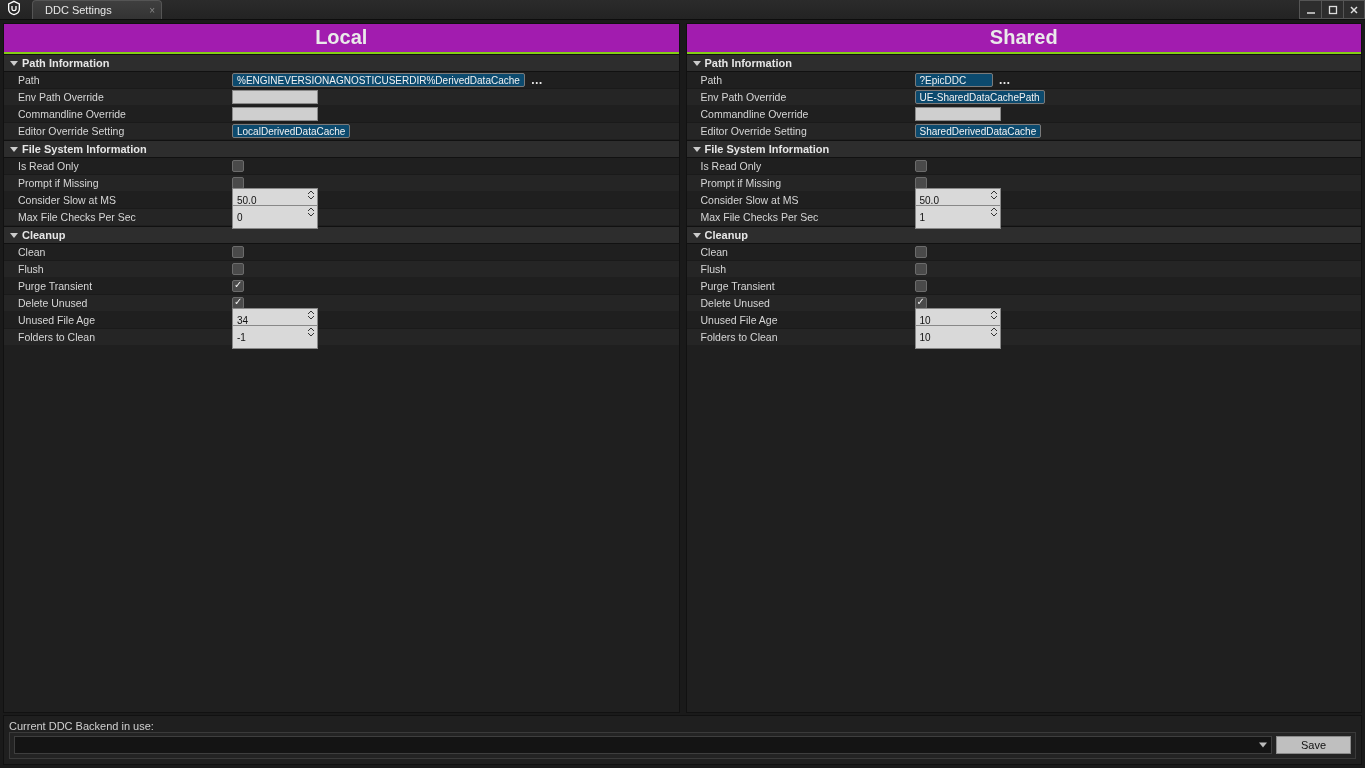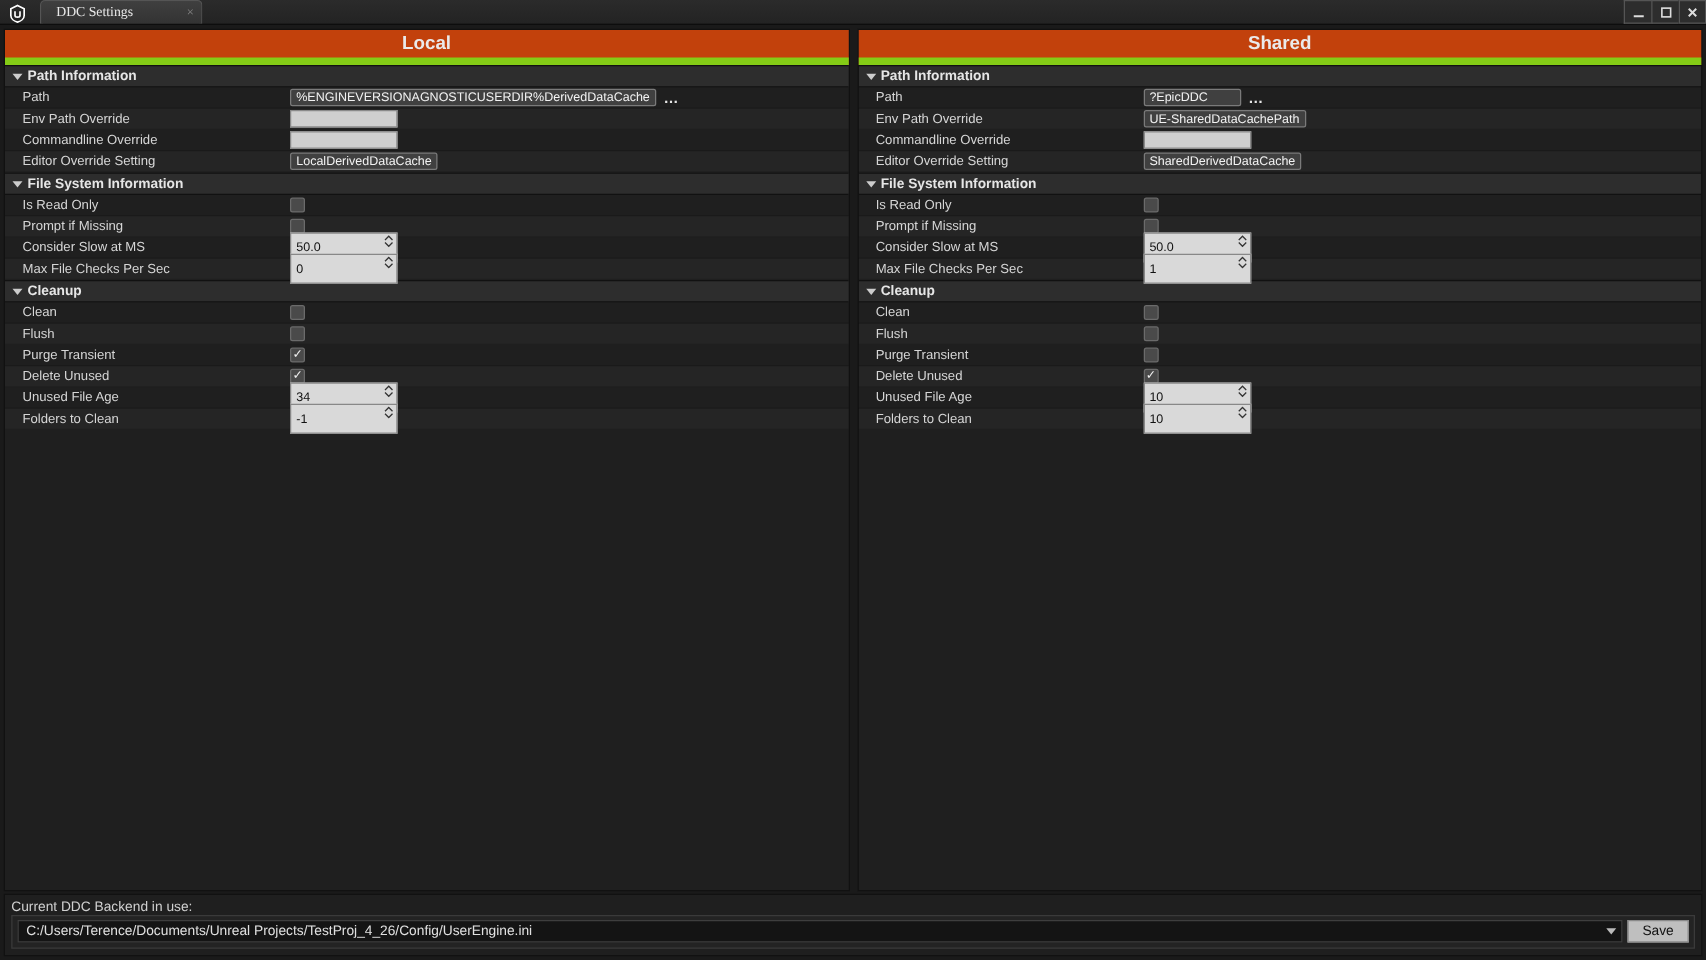--- a/index.html
+++ b/index.html
@@ -10,25 +10,24 @@
     font-size: 11px;
     color: #c8c8c8;
     display: flex;
     flex-direction: column;
   }
   
   .titlebar {
     height: 20px;
     background: linear-gradient(#2b2b2b,#232323);
     display: flex;
-    align-items: flex-end;
+    align-items: flex-start;
     border-bottom: 1px solid #0d0d0d;
     position: relative;
     flex: 0 0 auto;
-    font-family: Liberation Serif, serif;
   }
   .titlebar .logo {
     width: 28px;
     display: flex;
     align-items: center;
     justify-content: center;
     color: #fff;
     font-weight: bold;
   }
   .titlebar .logo svg { width: 16px; height: 16px; }
@@ -86,26 +85,26 @@
   .col {
     flex: 1;
     background: #1f1f1f;
     border: 1px solid #111;
     display: flex;
     flex-direction: column;
     min-height: 0;
   }
   .col .col-title {
     text-align: center;
-    font-size: 15px;
+    font-size: 20px;
     font-weight: bold;
     color: #eaeaea;
     padding: 2px 0 3px 0;
-    border-bottom: 6px solid #84cc16;
-    background: #c2410c;
+    border-bottom: 2px solid #84cc16;
+    background: #a21caf;
   }
   .col .col-body {
     flex: 1;
     overflow: hidden;
   }
 
   .section { }
   .section-header {
     background: #2d2d2d;
     padding: 2px 6px;
@@ -143,21 +142,21 @@
   .row .val {
     flex: 1;
     display: flex;
     align-items: center;
     gap: 4px;
     position: relative;
   }
   .tag {
     display: inline-flex;
     align-items: center;
-    background: #404040;
+    background: #0c4a6e;
     border: 1px solid #7a7a7a;
     color: #f2f2f2;
     border-radius: 2px;
     padding: 0 4px;
     height: 14px;
     font-size: 10px;
     white-space: nowrap;
   }
   .tag.compact { min-width: 78px; }
   .textfield {
@@ -263,21 +262,21 @@
     position: absolute; right: 4px; top: 50%; transform: translateY(-50%);
     width: 0; height: 0;
     border-left: 4px solid transparent;
     border-right: 4px solid transparent;
     border-top: 5px solid #bbb;
   }
   .footer .savebtn {
     background: #bfbfbf;
     border: 1px solid #8a8a8a;
     color: #111;
-    padding: 0 11px;
+    padding: 0 24px;
     height: 18px;
     display: flex;
     align-items: center;
     font-size: 11px;
   }
 </style>
 </head>
 <body>
 
 <div class="titlebar">
@@ -591,19 +590,18 @@
     </div>
   </div>
 
 </div>
 
 <div class="footer">
   <div class="backend-label">Current DDC Backend in use:</div>
   <div class="saveblock">
     <div class="saverow">
       <div class="combo">
-        <span>C:/Users/Terence/Documents/Unreal Projects/TestProj_4_26/Config/UserEngine.ini</span>
         <span class="dd"></span>
       </div>
       <div class="savebtn">Save</div>
     </div>
   </div>
 </div>
 
 </body></html>

